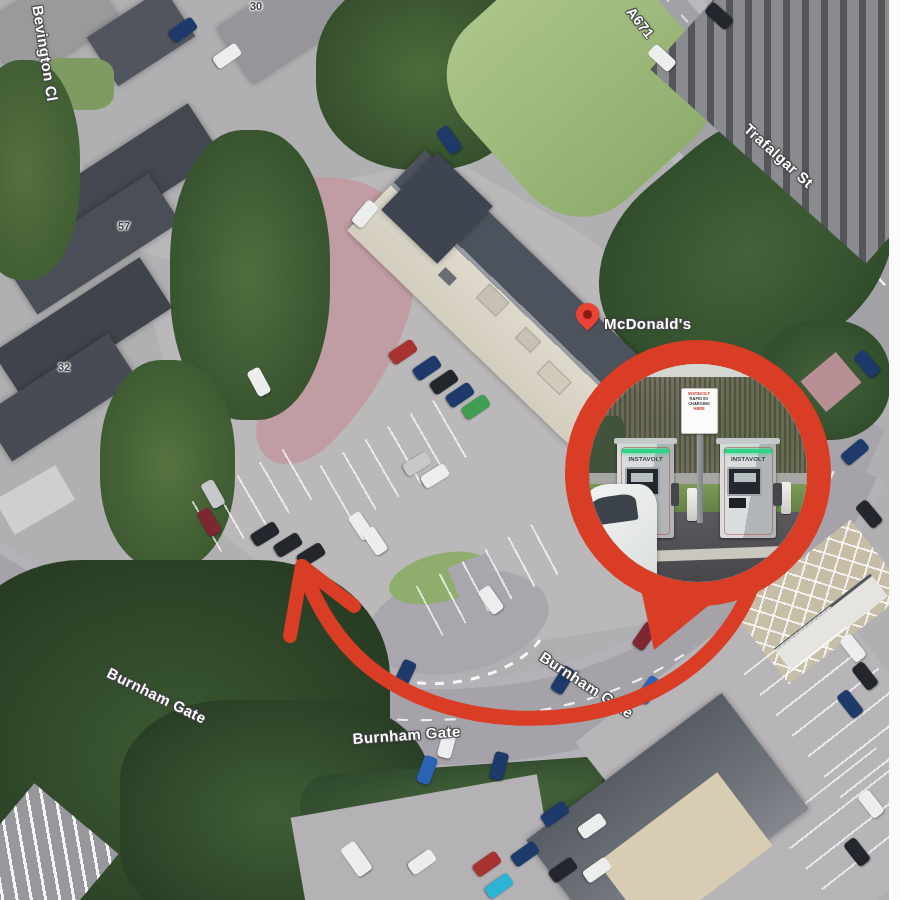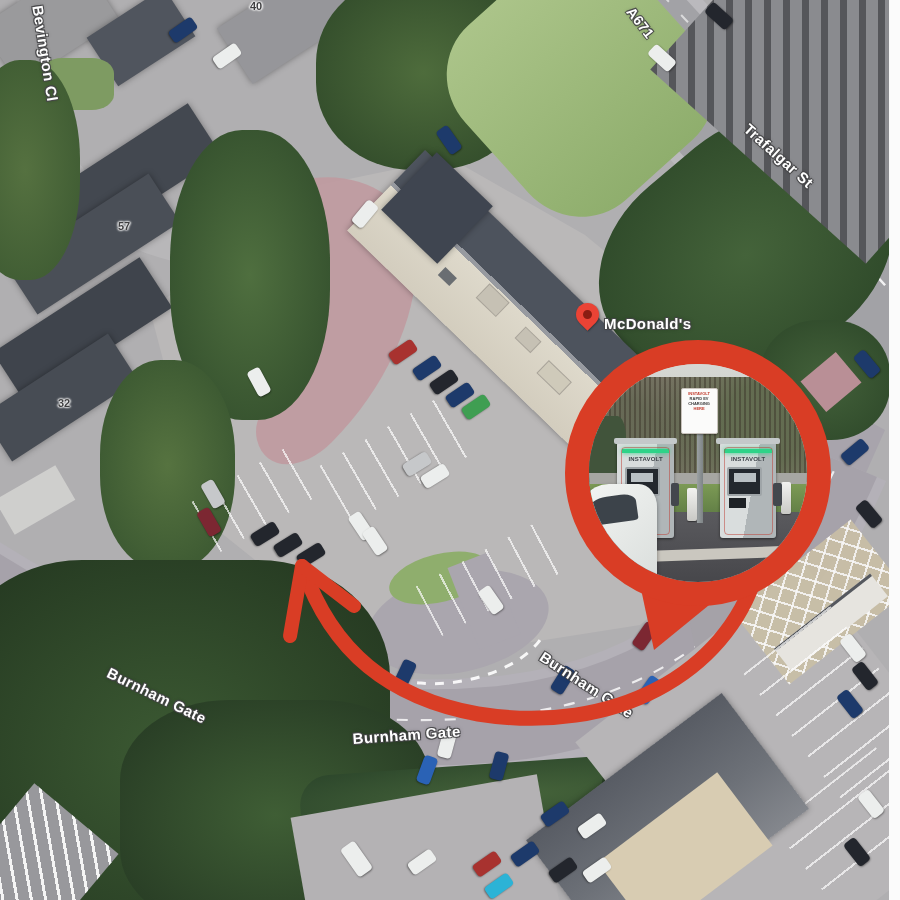--- a/index.html
+++ b/index.html
@@ -231,23 +231,23 @@
   <div class="car c-dk" style="left:556px;top:856px;transform:rotate(55deg);"></div>
   <div class="car c-wh" style="left:585px;top:812px;transform:rotate(55deg);"></div>
   <div class="car c-wh" style="left:590px;top:856px;transform:rotate(55deg);"></div>
 
   <div class="rlabel" style="left:46px;top:4px;transform:rotate(81deg);transform-origin:0 0;">Bevington Cl</div>
   <div class="rlabel" style="left:636px;top:4px;transform:rotate(52deg);transform-origin:0 0;font-size:14px;">A671</div>
   <div class="rlabel" style="left:752px;top:120px;transform:rotate(42deg);transform-origin:0 0;">Trafalgar St</div>
   <div class="rlabel" style="left:112px;top:664px;transform:rotate(26deg);transform-origin:0 0;">Burnham Gate</div>
   <div class="rlabel" style="left:352px;top:730px;transform:rotate(-4deg);transform-origin:0 0;">Burnham Gate</div>
   <div class="rlabel" style="left:546px;top:648px;transform:rotate(33deg);transform-origin:0 0;">Burnham Gate</div>
-  <div class="hnum" style="left:250px;top:0px;">40</div>
+  <div class="hnum" style="left:250px;top:0px;">30</div>
   <div class="hnum" style="left:118px;top:220px;">57</div>
-  <div class="hnum" style="left:58px;top:361px;margin-top:36px;">32</div>
+  <div class="hnum" style="left:58px;top:361px;">32</div>
 
   <div class="mcpin"></div>
   <div class="rlabel" style="left:604px;top:315px;font-size:15px;z-index:22;">McDonald's</div>
 
   <svg class="layer" width="900" height="900" viewBox="0 0 900 900" style="z-index:30;">
     <polygon class="red-draw" points="638,575 752,570 654,650"></polygon>
     <path class="red-stroke" stroke-width="15" d="M 756 574 C 726 672, 616 736, 478 714 C 390 698, 332 652, 303 568"></path>
     <path class="red-stroke" stroke-width="14" stroke-linecap="round" d="M 302 566 L 290 636"></path>
     <path class="red-stroke" stroke-width="14" stroke-linecap="round" d="M 302 566 L 354 606"></path>
   </svg>

